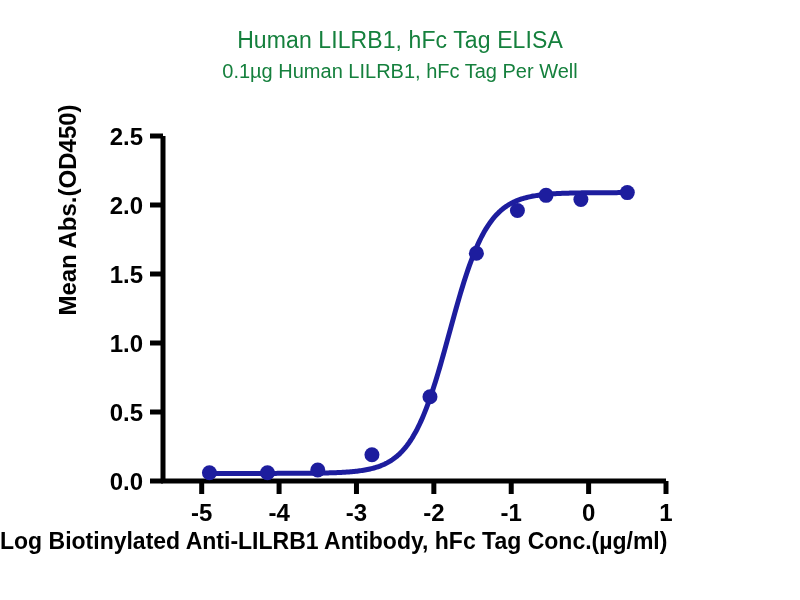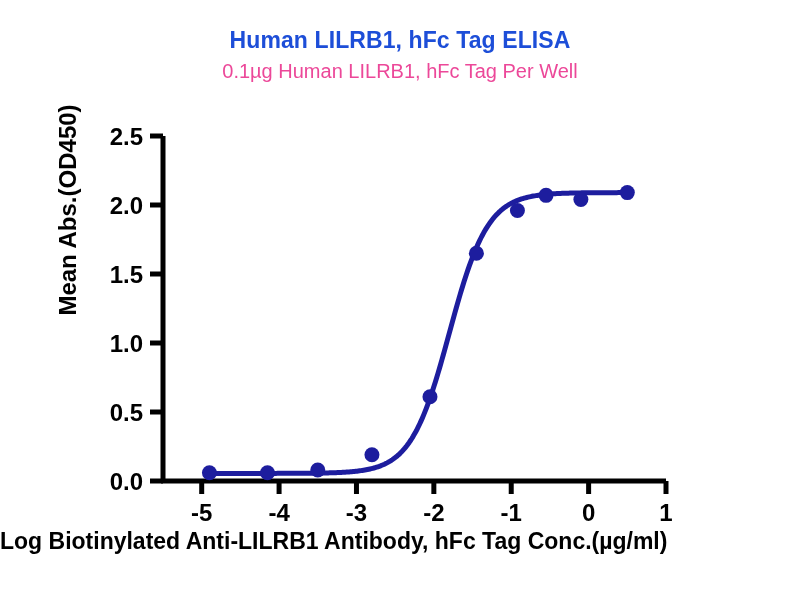--- a/index.html
+++ b/index.html
@@ -24,31 +24,31 @@
   }
   .title-block {
     position: absolute;
     left: 0;
     top: 26px;
     width: 800px;
     text-align: center;
   }
   .chart-title {
     font-size: 23px;
-    font-weight: bold;
+    font-weight: normal;
     letter-spacing: 0.1px;
     line-height: 28px;
-    color: #1d4ed8;
+    color: #15803d;
   }
   .chart-subtitle {
     font-size: 20px;
     font-weight: normal;
     line-height: 26px;
     margin-top: 4px;
-    color: #ec4899;
+    color: #15803d;
   }
   .plot-svg {
     position: absolute;
     left: 0;
     top: 0;
   }
   .ylabel {
     position: absolute;
     left: -62px;
     top: 196px;

